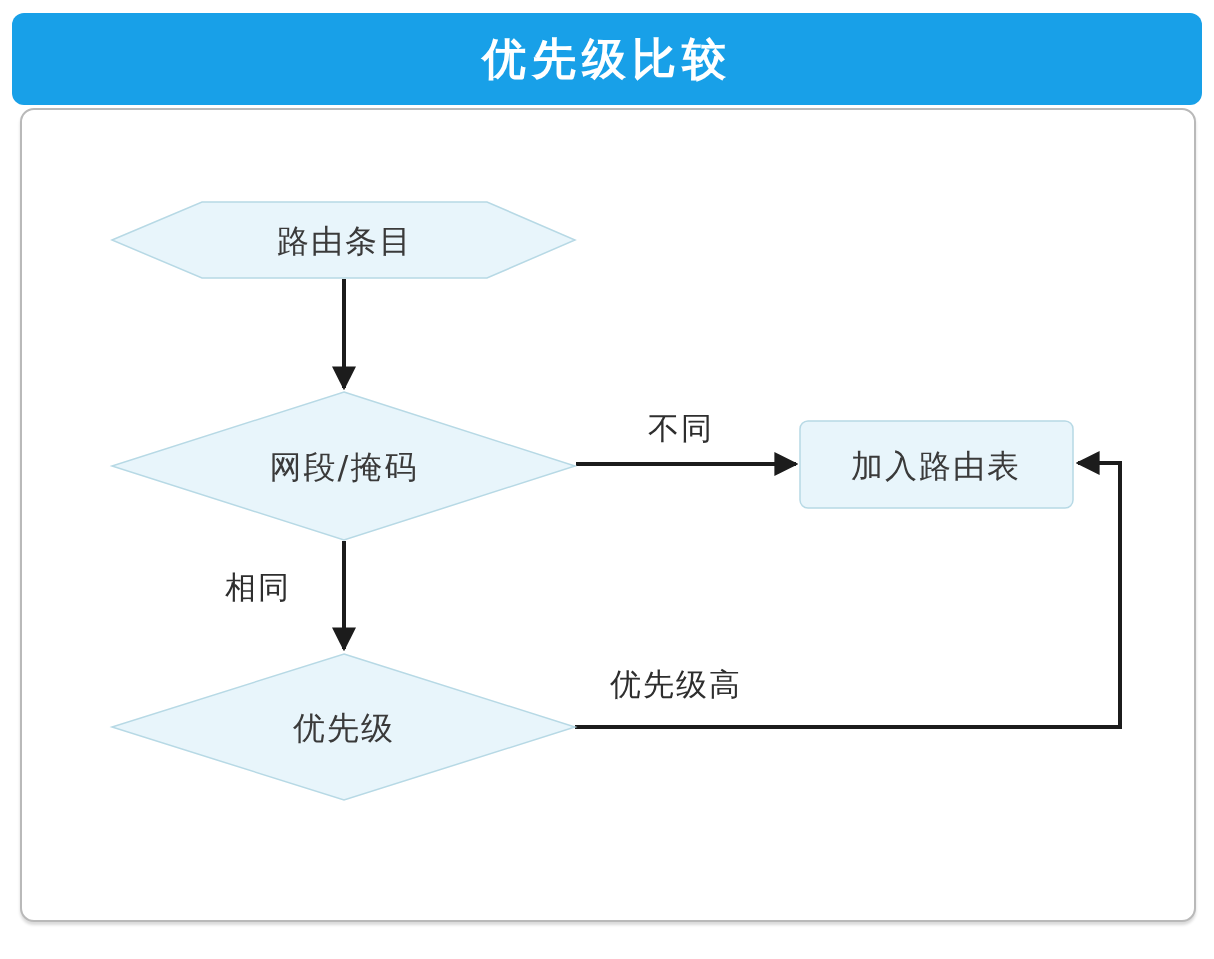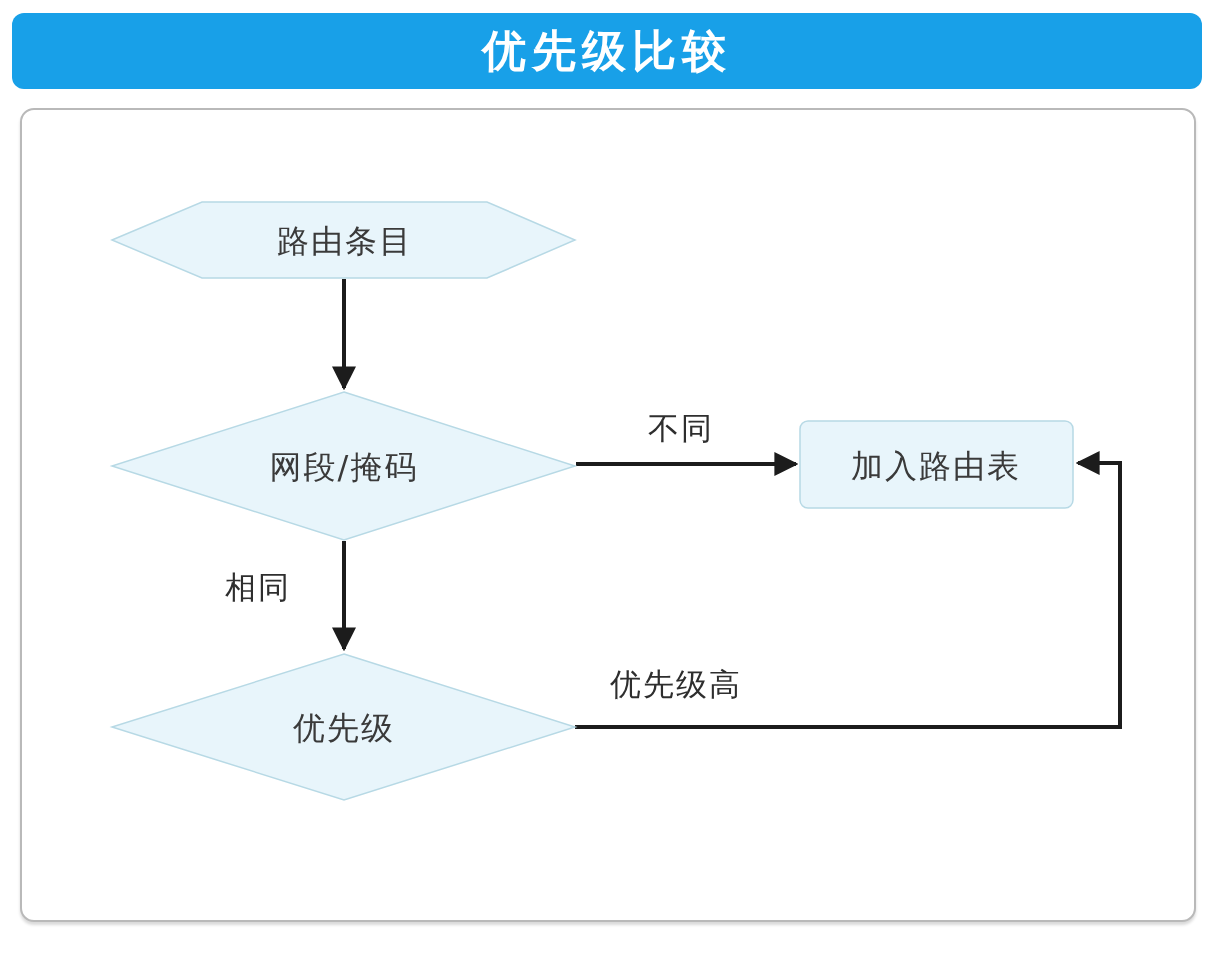--- a/index.html
+++ b/index.html
@@ -13,21 +13,21 @@
     width: 1214px;
     height: 959px;
     background: #ffffff;
     overflow: hidden;
   }
   .header-bar {
     position: absolute;
     left: 12px;
     top: 13px;
     width: 1190px;
-    height: 76px;
+    height: 92px;
     background: #18a0e8;
     border-radius: 12px;
     display: flex;
     align-items: center;
     justify-content: center;
   }
   .header-title {
     color: #ffffff;
     font-size: 44px;
     font-weight: bold;

